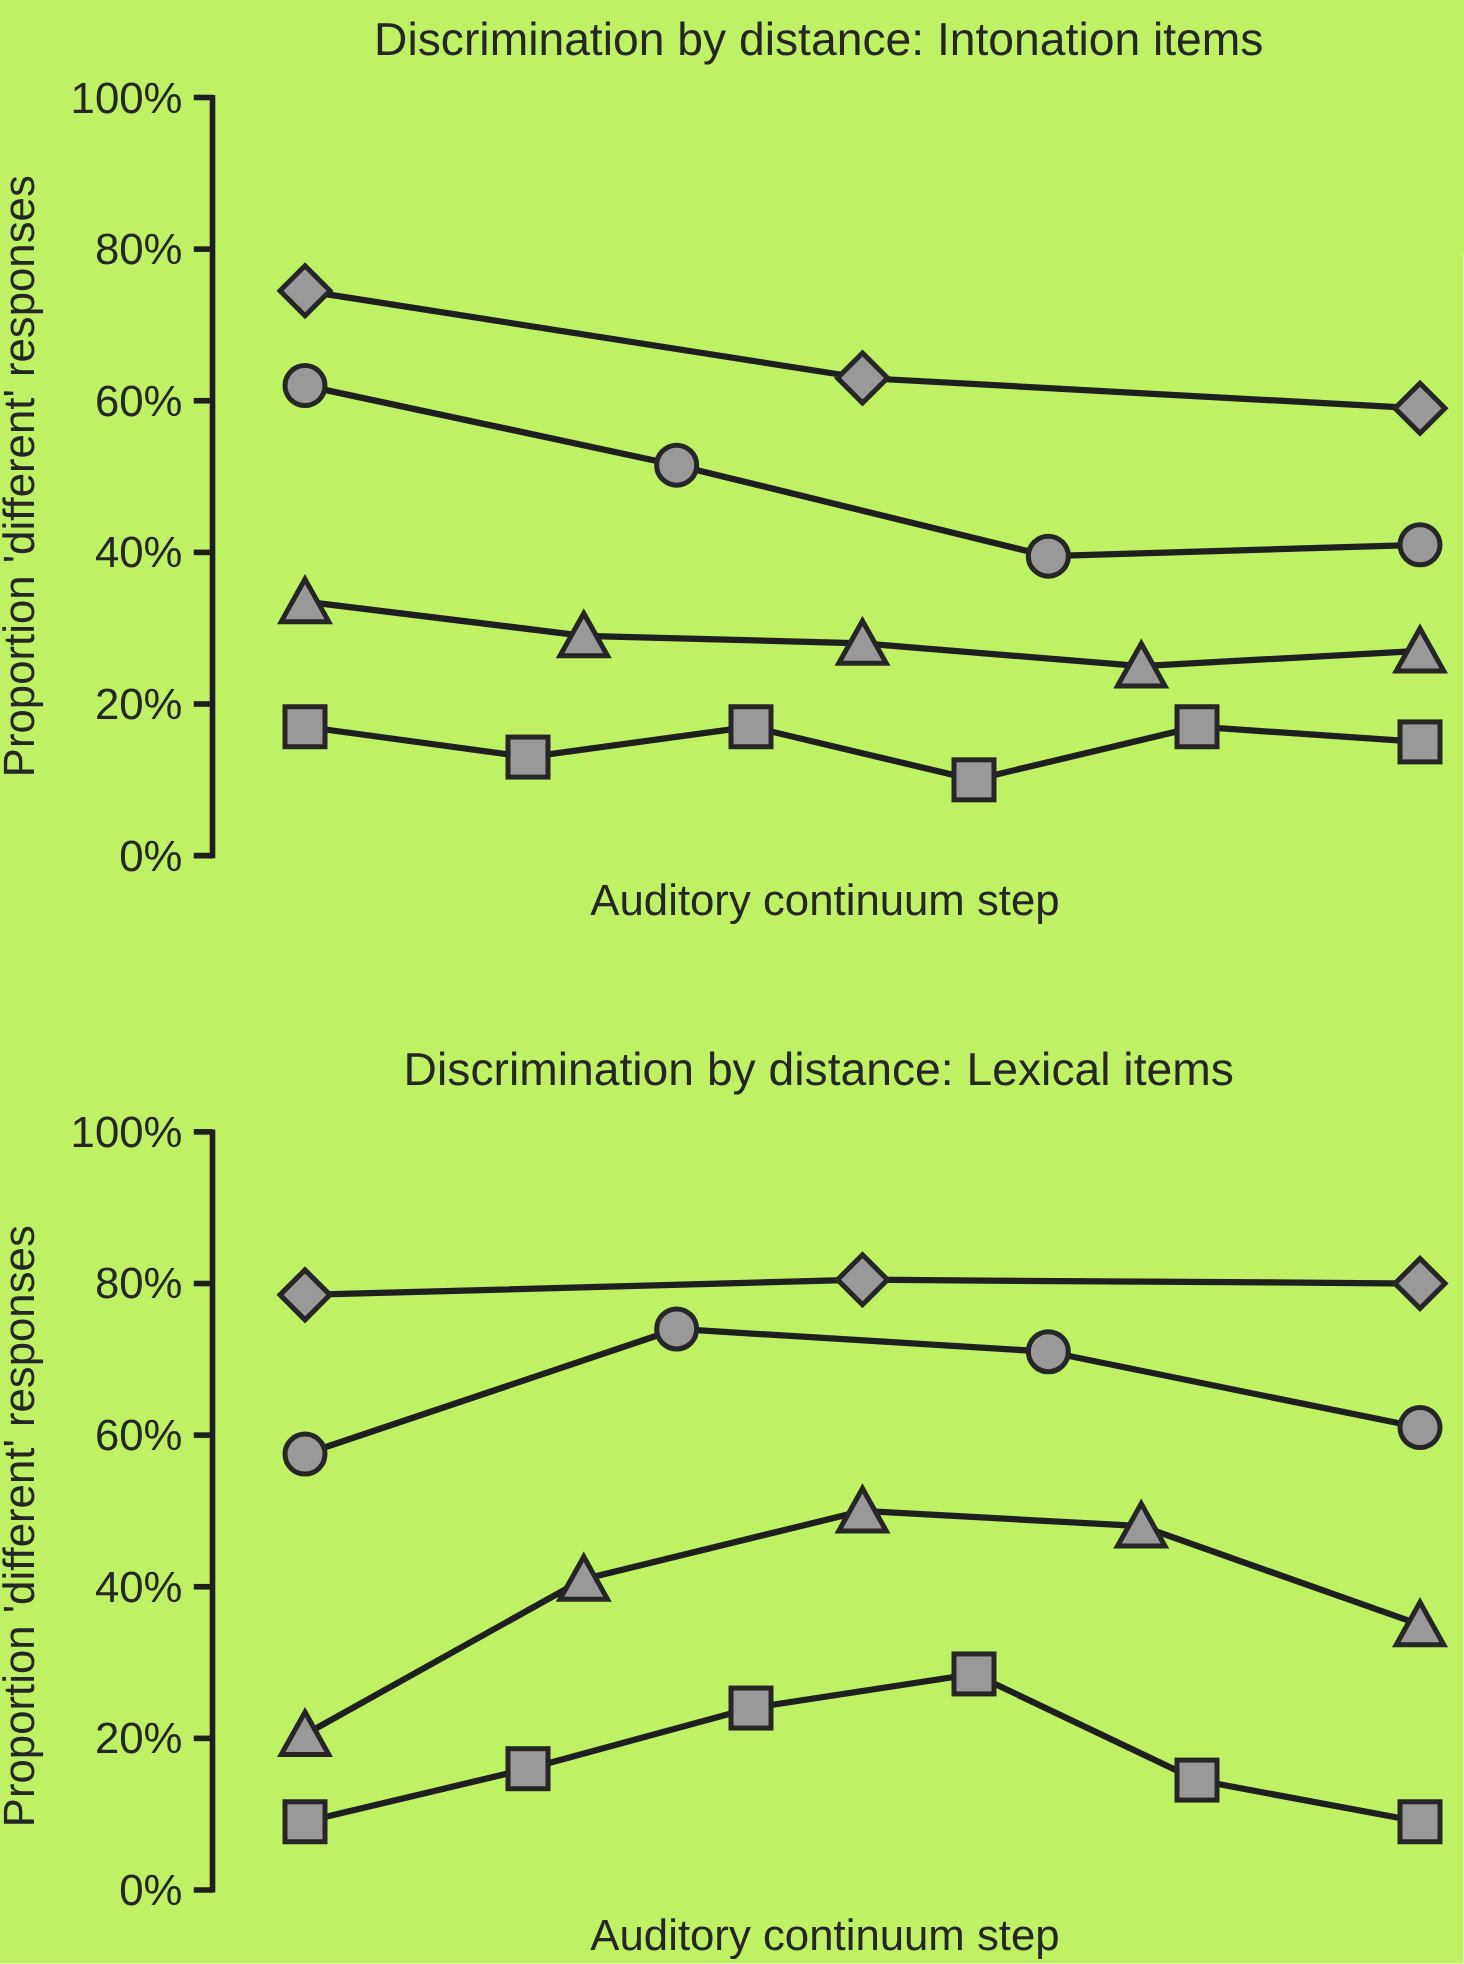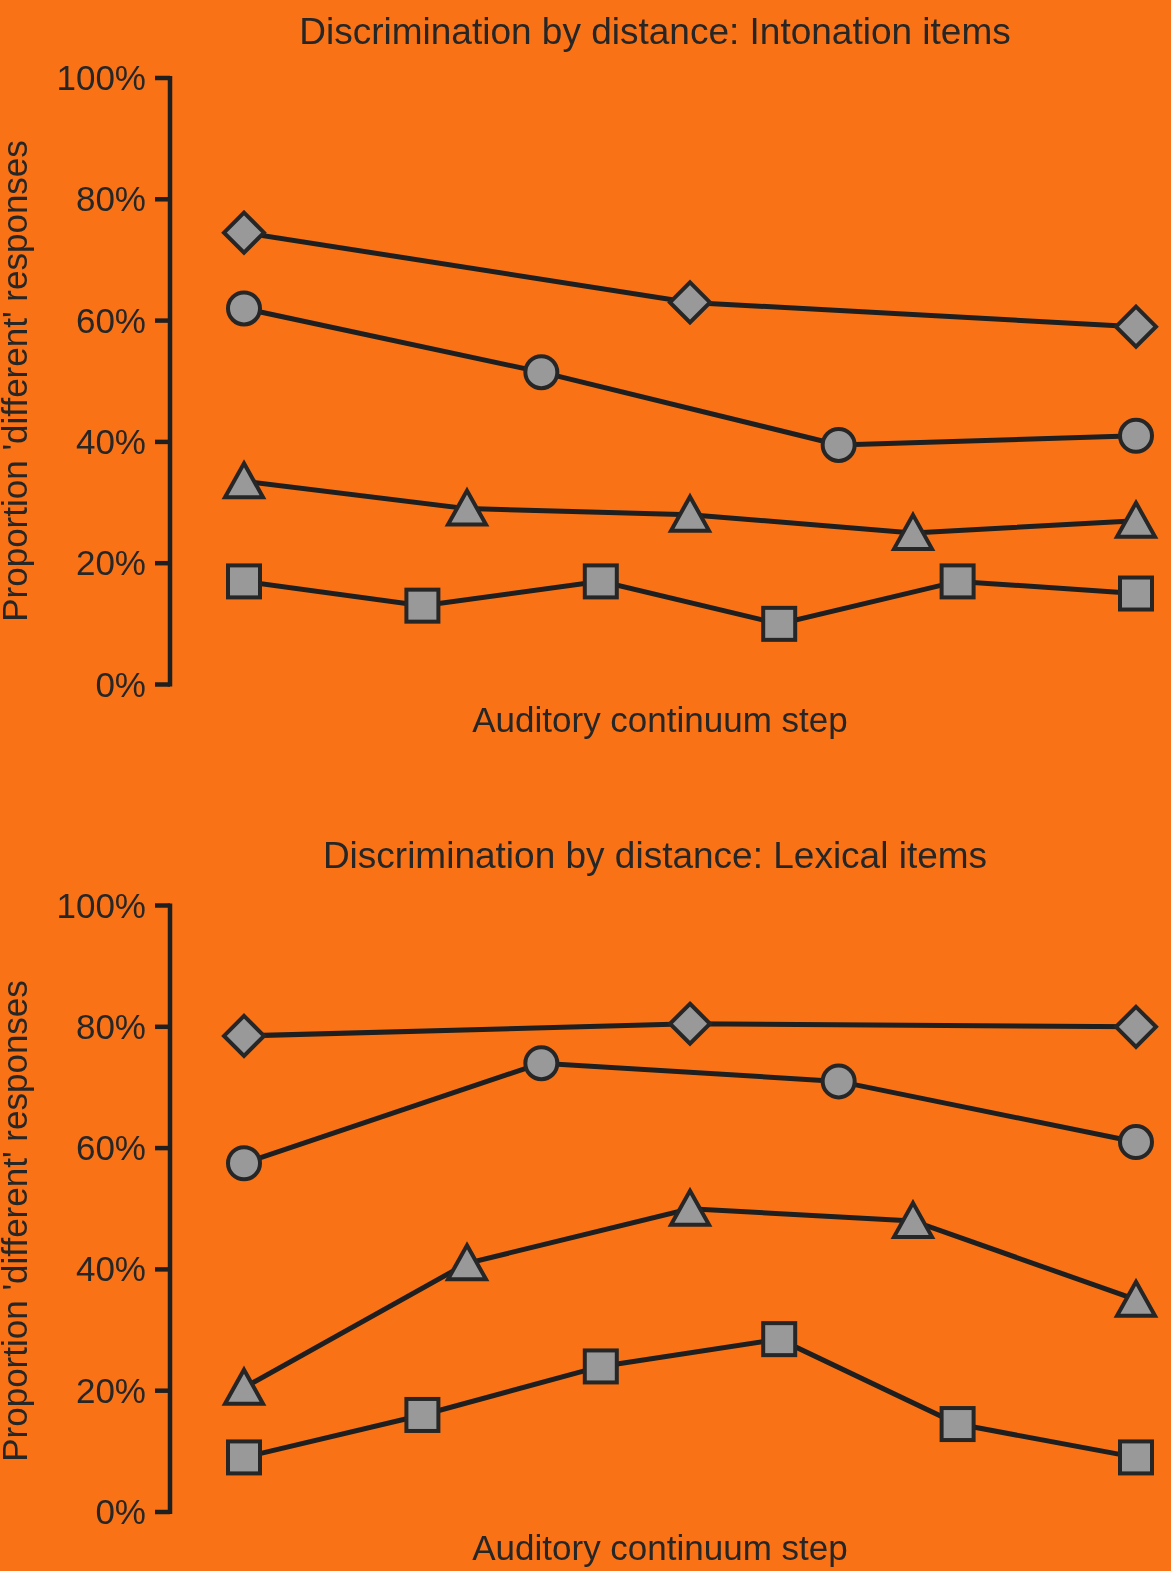--- a/index.html
+++ b/index.html
@@ -1,20 +1,20 @@
 <!DOCTYPE html>
 <html><head>
 <meta charset="utf-8">
 <style>
   html, body { margin: 0; padding: 0; background: #ffffff; }
   .figure {
     position: relative;
     width: 1171px;
     height: 1571px;
-    background: #f97316;
+    background: #bef264;
     font-family: "Liberation Sans", sans-serif;
     overflow: hidden;
   }
   svg { display: block; }
   .chart-title   { font-size: 37px; fill: #262626; }
   .axis-label    { font-size: 35px; fill: #262626; }
   .tick-label    { font-size: 35px; fill: #262626; }
 </style>
 </head>
 <body>

